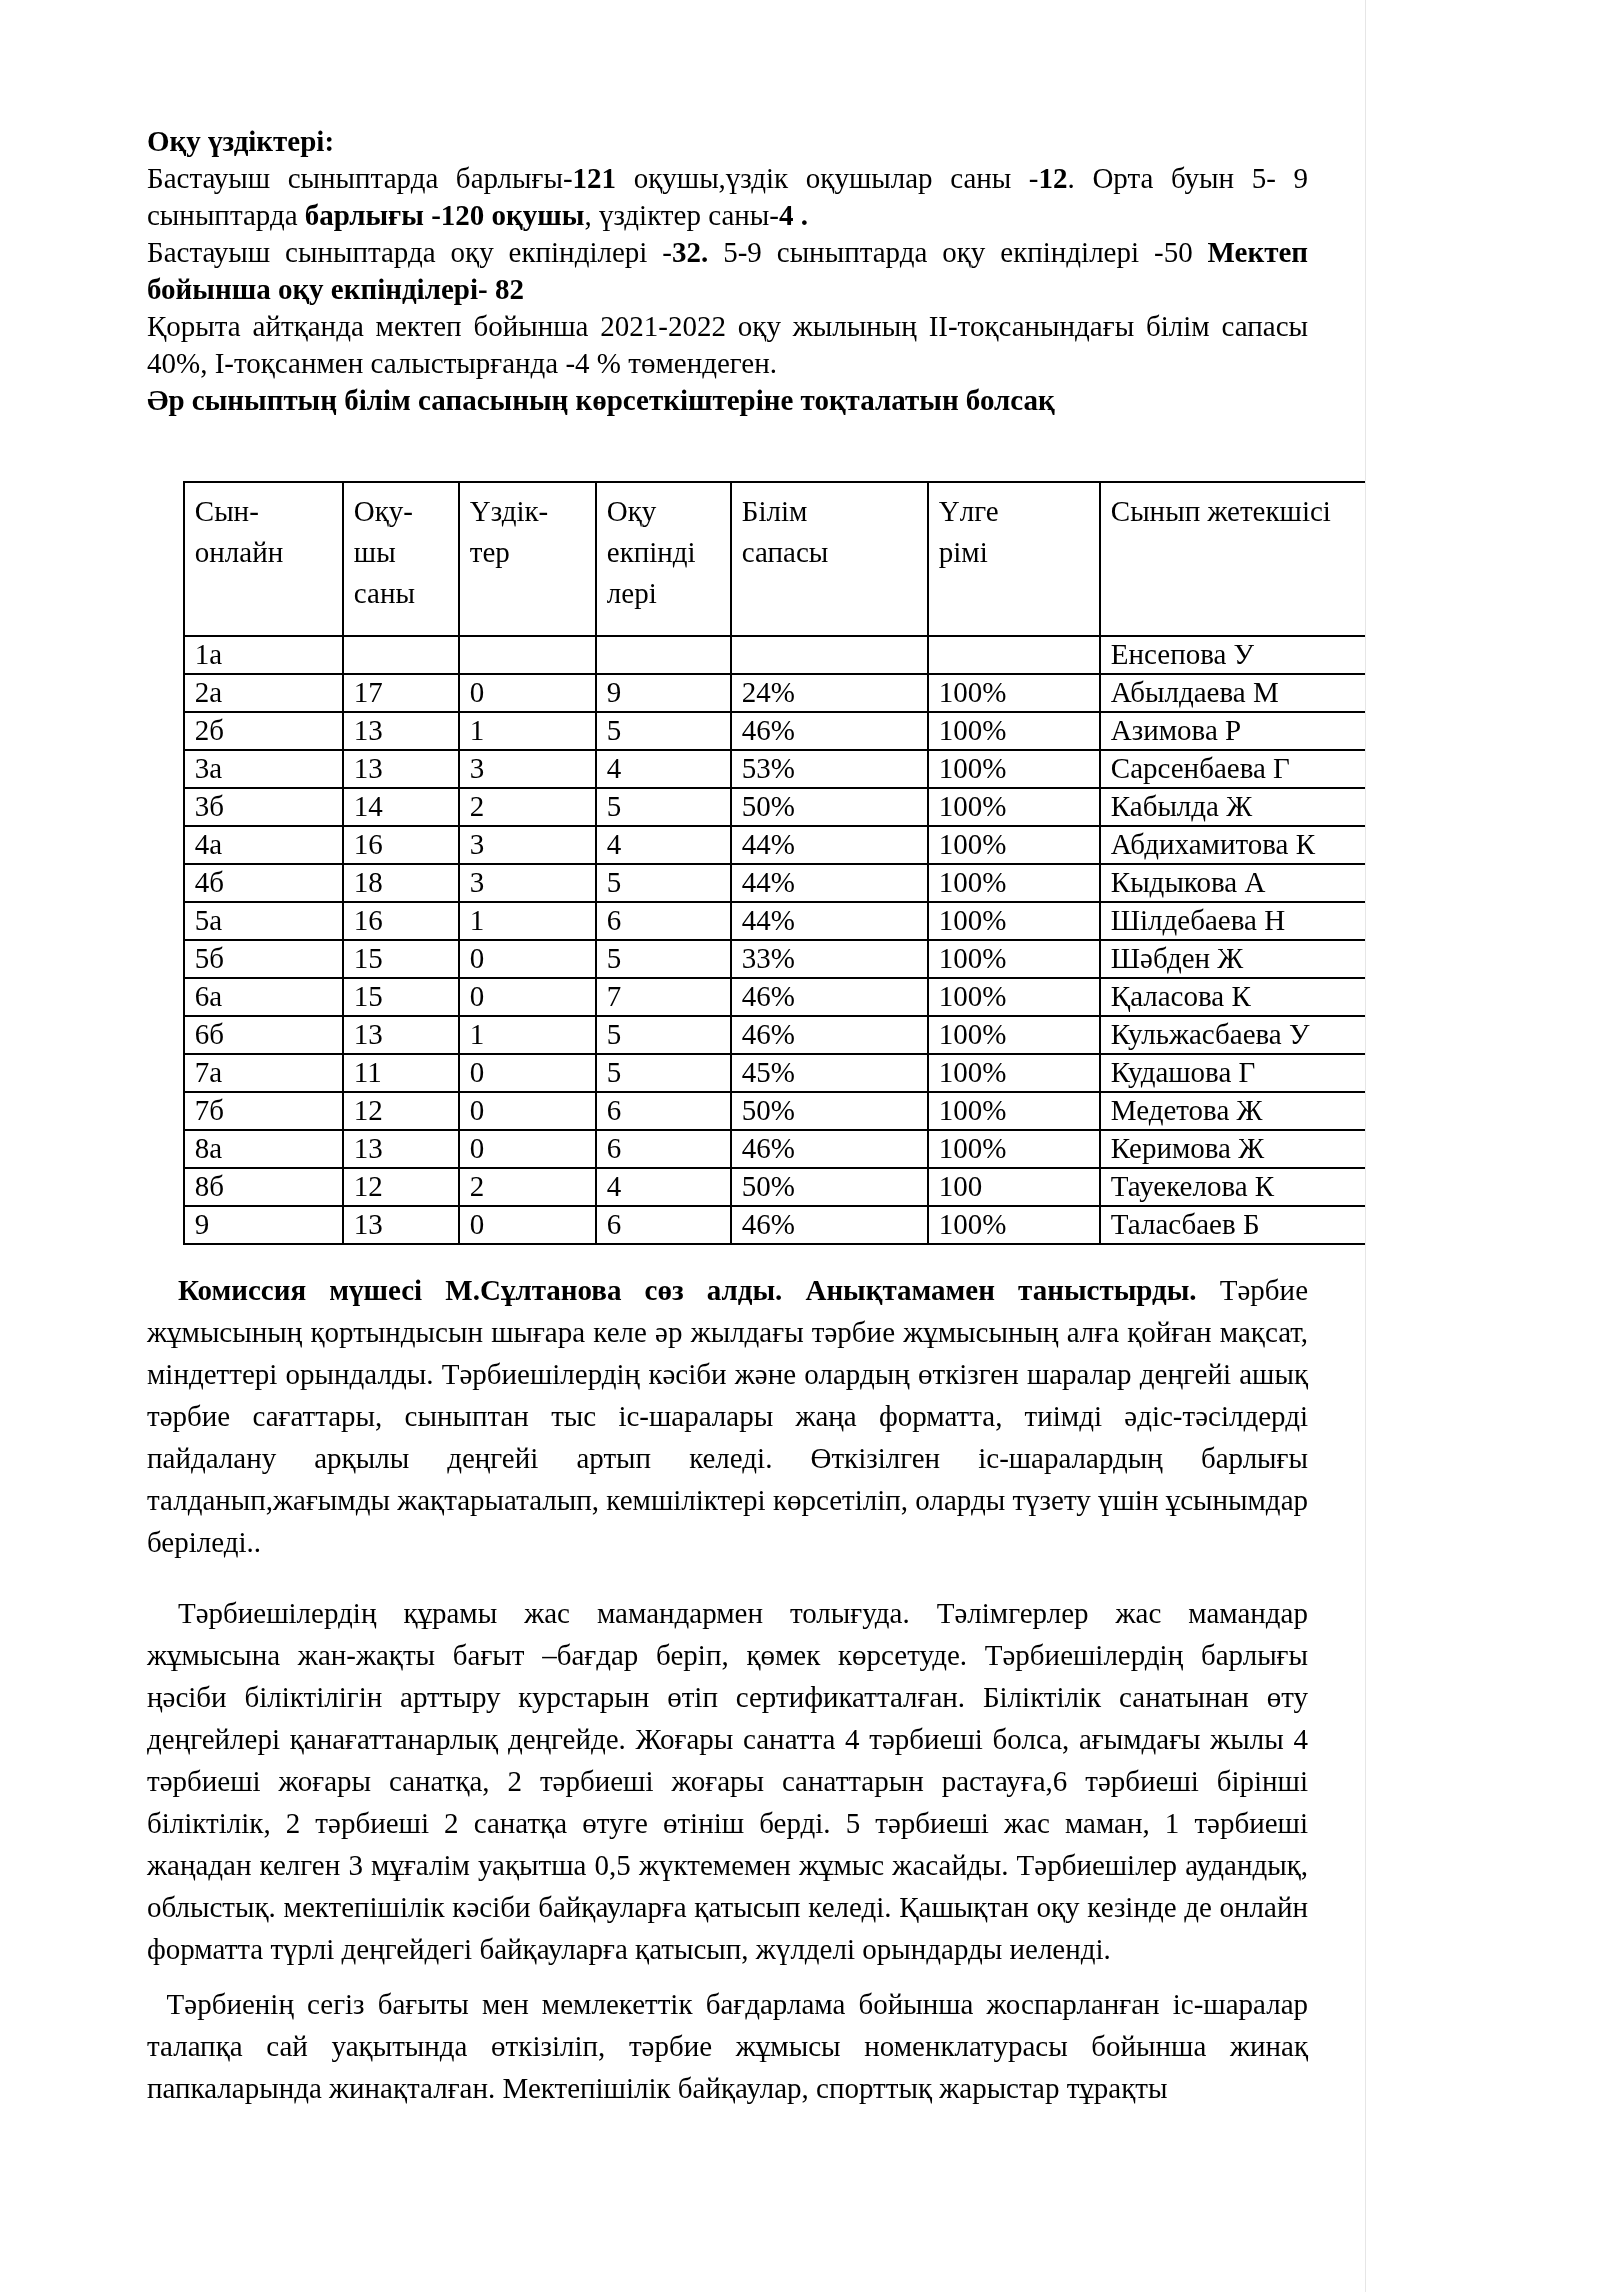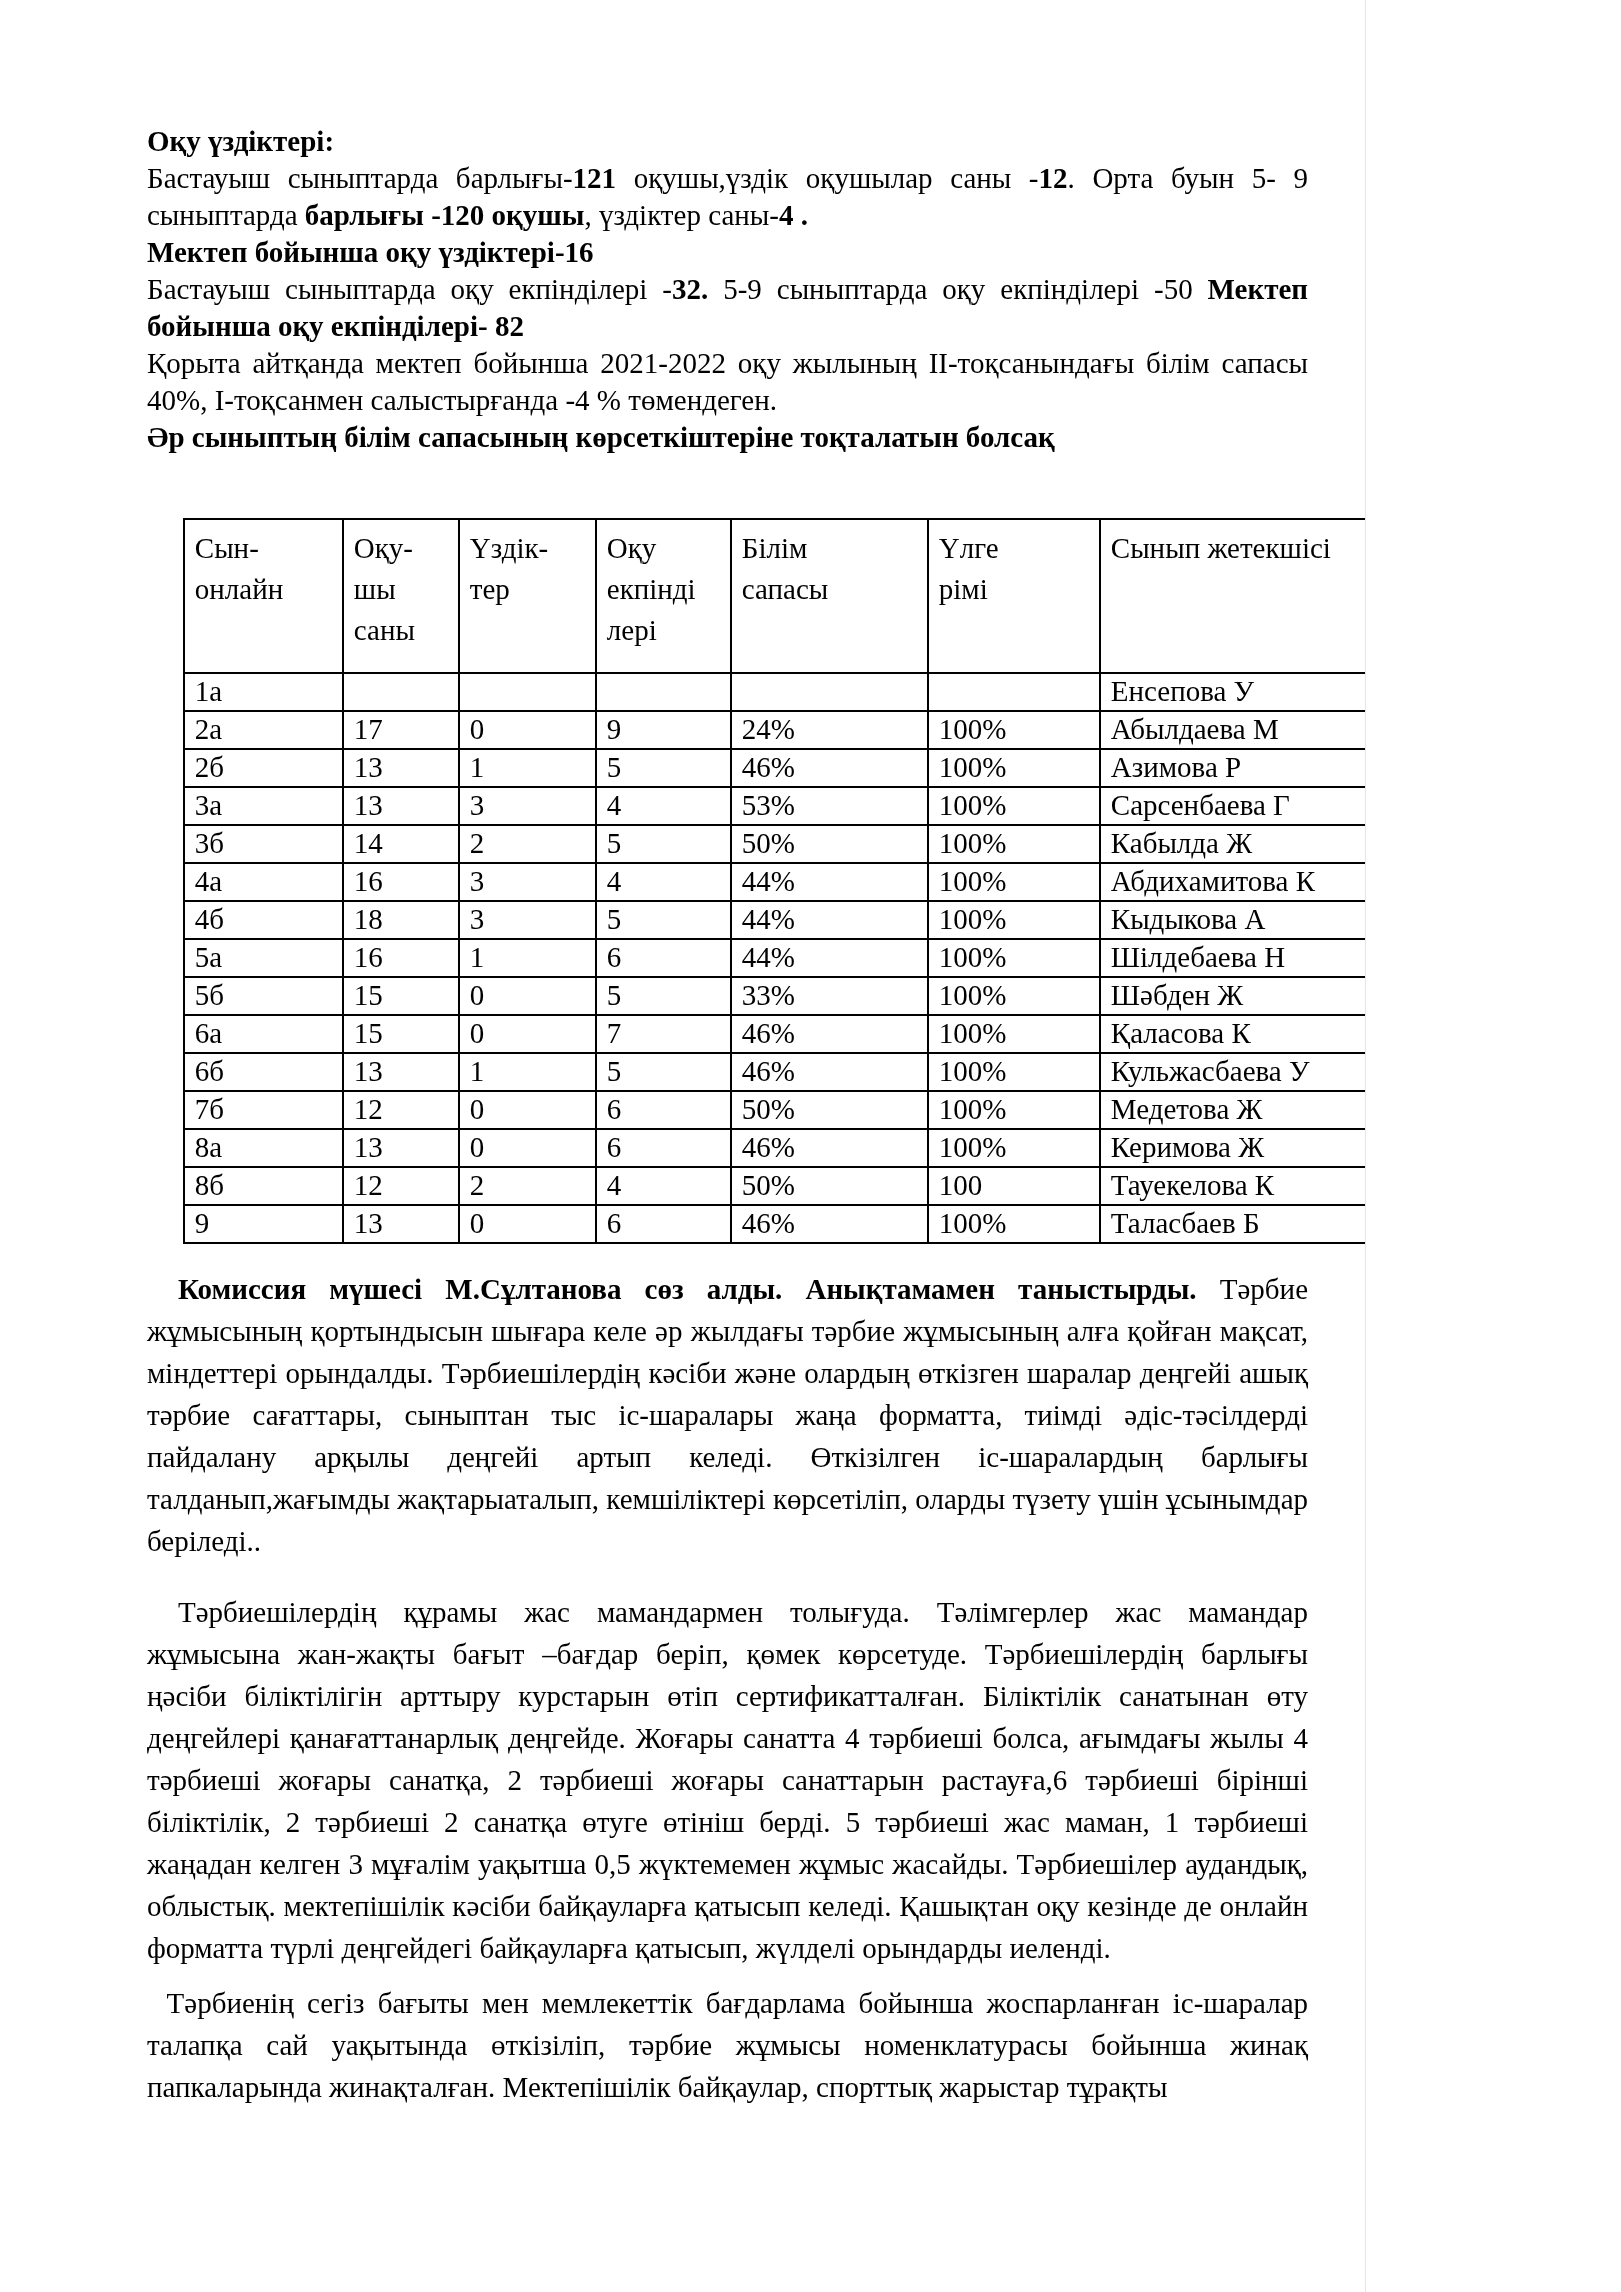--- a/index.html
+++ b/index.html
@@ -66,21 +66,20 @@
   .body-text p.p3 { margin-top: 13.7px; text-indent: 19.6px; }
   b { font-weight: bold; }
 </style>
 </head>
 <body>
 
 <div class="page">
   <div class="intro" id="intro">
       <p><b>Оқу үздіктері:</b></p>
       <p><span>Бастауыш сыныптарда  барлығы-</span><b>121</b><span> оқушы,үздік оқушылар саны -</span><b>12</b><span>. Орта буын 5- 9 сыныптарда </span><b>барлығы  -120 оқушы</b><span>, үздіктер саны-</span><b>4 .</b></p>
-      <p><b>Мектеп  бойынша оқу үздіктері-16</b></p>
       <p><span>Бастауыш сыныптарда оқу екпінділері  -</span><b>32.</b><span> 5-9  сыныптарда оқу екпінділері -50 </span><b>Мектеп бойынша оқу екпінділері-  82</b></p>
       <p><span>Қорыта айтқанда мектеп бойынша 2021-2022 оқу жылының II-тоқсанындағы білім сапасы 40%, I-тоқсанмен салыстырғанда -4 % төмендеген.</span></p>
       <p><b>Әр сыныптың білім сапасының көрсеткіштеріне тоқталатын болсақ</b></p>
     </div>
 
   <table class="doc-table">
     <colgroup id="cols">
         <col style="width: 159px;">
         <col style="width: 116px;">
         <col style="width: 137px;">
@@ -202,20 +201,29 @@
         <tr>
           <td>6б</td>
           <td>13</td>
           <td>1</td>
           <td>5</td>
           <td>46%</td>
           <td>100%</td>
           <td>Кульжасбаева У</td>
         </tr>
         <tr>
+          <td>7а</td>
+          <td>11</td>
+          <td>0</td>
+          <td>5</td>
+          <td>45%</td>
+          <td>100%</td>
+          <td>Кудашова Г</td>
+        </tr>
+        <tr>
           <td>7б</td>
           <td>12</td>
           <td>0</td>
           <td>6</td>
           <td>50%</td>
           <td>100%</td>
           <td>Медетова Ж</td>
         </tr>
         <tr>
           <td>8а</td>

